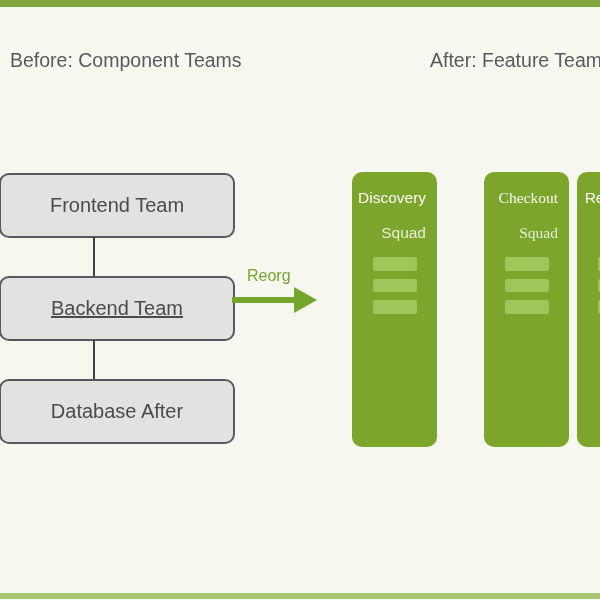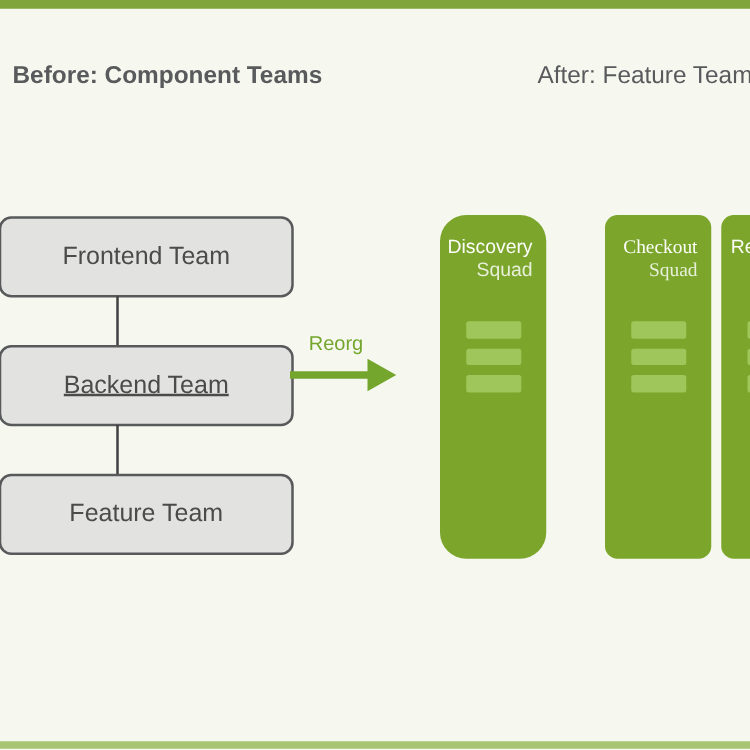--- a/index.html
+++ b/index.html
@@ -13,21 +13,21 @@
   .accent-bar { position: absolute; left: 0; width: 600px; }
   #top-bar { top: 0; height: 7px; background: var(--top_bar, #7fa53c); }
   #bottom-bar { top: 593px; height: 6px; background: var(--bottom_bar, #a8c573); }
 
   .header {
     position: absolute; top: 49px;
     font-size: 19.5px; line-height: 23px;
     color: var(--header_text, #595a5c);
     white-space: nowrap;
   }
-  #header-before { left: 10px; font-weight: bold; }
+  #header-before { left: 10px; }
   #header-after  { left: 430px; }
 
   
   .team-box {
     position: absolute; left: -1px; width: 236px; height: 65px;
     box-sizing: border-box;
     background: var(--box_fill, #e2e2e1);
     border: 2px solid var(--box_border, #58595a);
     border-radius: 10px;
     display: flex; align-items: center; justify-content: center;
@@ -63,31 +63,31 @@
     border-bottom: 13px solid transparent;
     border-left: 23px solid var(--arrow_green, #74a52d);
   }
 
   
   .squad-card {
     position: absolute; top: 172px; width: 85px; height: 275px;
     background: var(--card_green, #7ba62b);
     border-radius: 10px;
   }
-  #squad-card-0 { left: 352px; border-radius: 21px; }
+  #squad-card-0 { left: 352px; }
   #squad-card-1 { left: 484px; font-family: Liberation Serif, serif; }
   #squad-card-2 { left: 577px; }
   .squad-title {
     position: absolute; top: 16px; left: 6px; right: 11px;
     text-align: right;
     font-size: 15.5px; line-height: 19px;
     color: var(--card_title, #fcfdf9);
     white-space: nowrap;
   }
-  .squad-title .line2 { color: rgba(255,255,255,0.82); }
+  .squad-title .line2 { color: rgba(255,255,255,0.82); margin-top: 16px; }
   .member-bars {
     position: absolute; top: 85px; left: 0; width: 85px;
   }
   .member-bar {
     width: 44px; height: 13.5px;
     margin: 0 auto 8px auto;
     border-radius: 2px;
     background: var(--member_bar, #9ec65a);
   }
 </style>
@@ -102,21 +102,21 @@
 
 <div id="team-box-0" class="team-box">
   <span>Frontend Team</span>
 </div>
 <div id="connector-0" class="connector"></div>
 <div id="team-box-1" class="team-box">
   <span>Backend Team</span>
 </div>
 <div id="connector-1" class="connector"></div>
 <div id="team-box-2" class="team-box">
-  <span>Feature Team</span>
+  <span>Database After</span>
 </div>
 
 <div id="reorg-label">Reorg</div>
 <div id="arrow-shaft"></div>
 <div id="arrow-head"></div>
 
 <div id="squad-card-0" class="squad-card">
   <div class="squad-title">
     <div class="line1">Discovery</div>
     <div class="line2">Squad</div>

